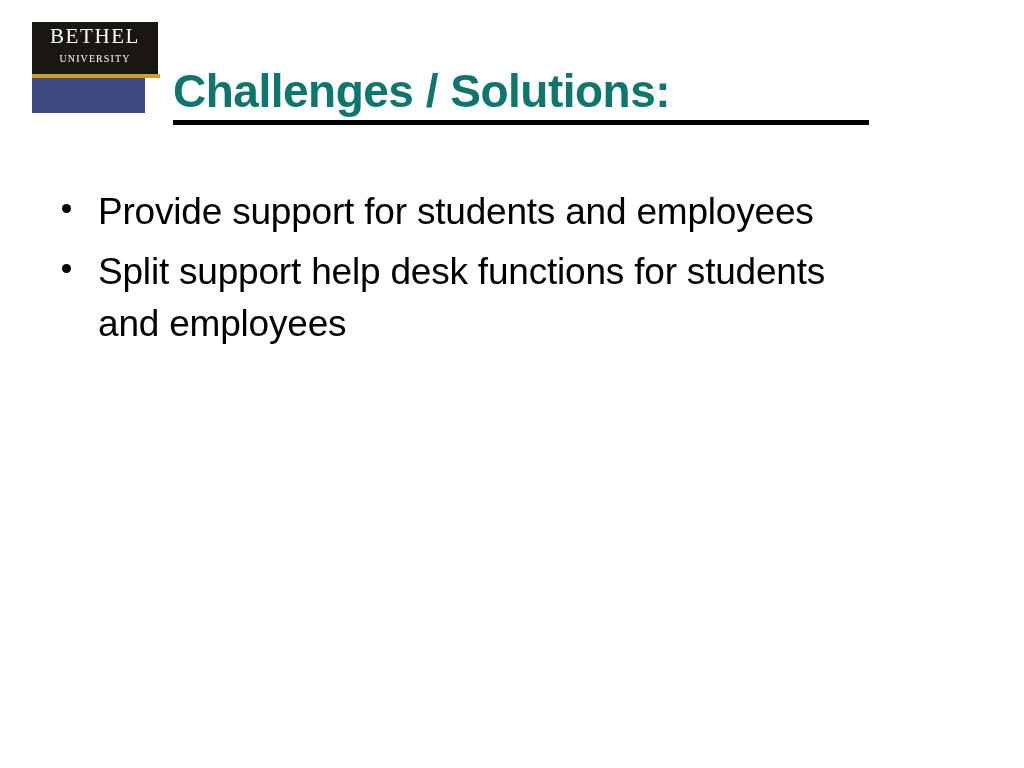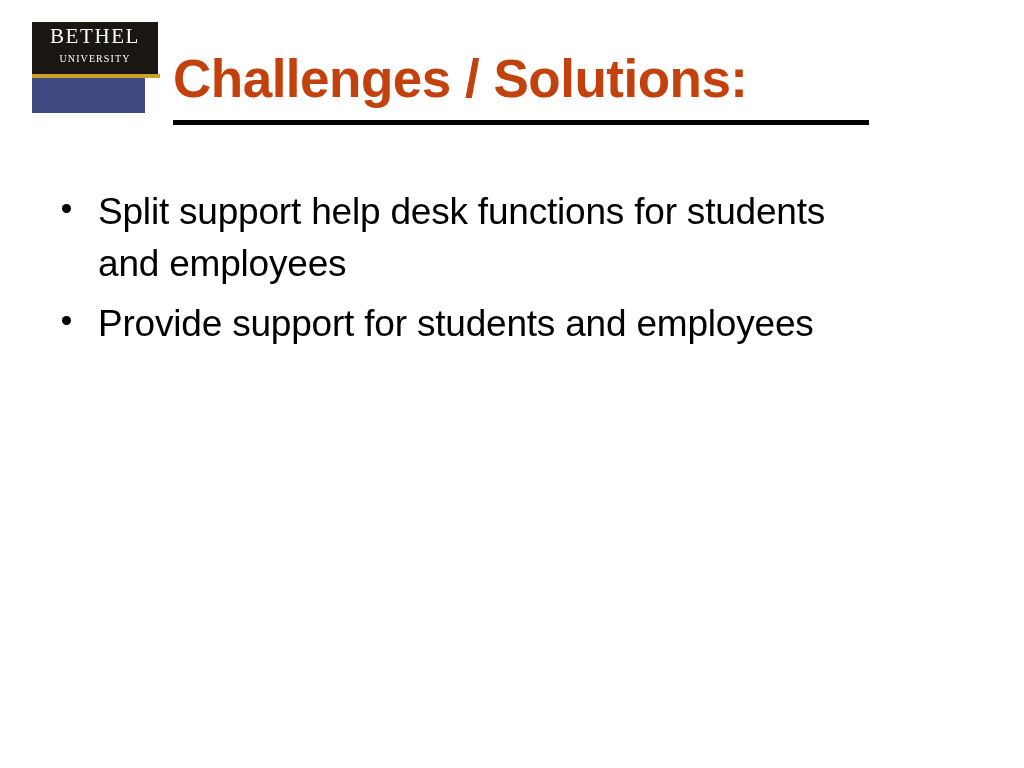--- a/index.html
+++ b/index.html
@@ -80,26 +80,26 @@
     top: 56px;
     width: 113px;
     height: 35px;
     background: #3f4a80;
   }
 
   
   .title {
     position: absolute;
     left: 173px;
-    top: 50px;
+    top: 62px;
     font-family: "Liberation Sans", sans-serif;
     font-weight: bold;
-    font-size: 53px;
+    font-size: 46px;
     line-height: 58px;
-    color: #c2410c;
+    color: #0f766e;
     letter-spacing: -0.5px;
     white-space: nowrap;
   }
   .title-underline {
     position: absolute;
     left: 173px;
     top: 120px;
     width: 696px;
     height: 5px;
     background: #000000;
@@ -154,23 +154,23 @@
     <div class="logo-blue"></div>
   </div>
 
   <div class="title">Challenges / Solutions:</div>
   <div class="title-underline"></div>
 
   <div class="body">
 
     <div class="bullet-row">
       <span class="bullet-dot"></span>
-      <span class="bullet-text">Split support help desk functions for students and employees</span>
+      <span class="bullet-text">Provide support for students and employees</span>
     </div>
 
     <div class="bullet-row">
       <span class="bullet-dot"></span>
-      <span class="bullet-text">Provide support for students and employees</span>
+      <span class="bullet-text">Split support help desk functions for students and employees</span>
     </div>
 
   </div>
 
 </div>
 
 </body></html>

